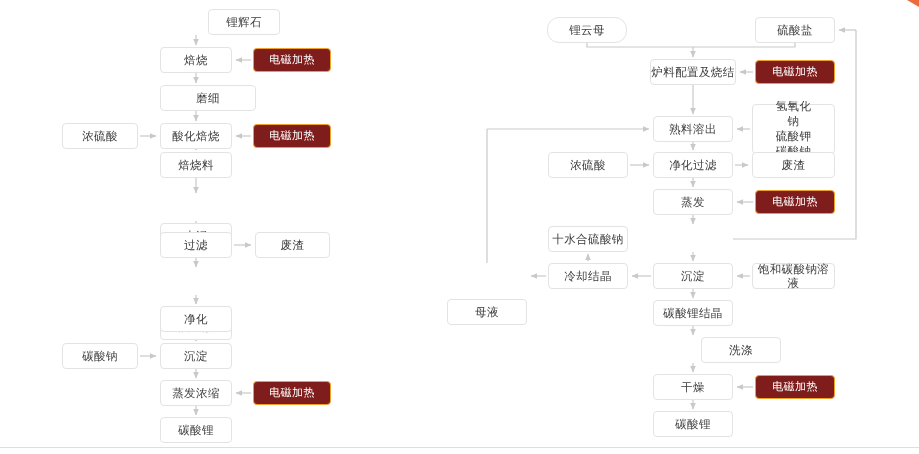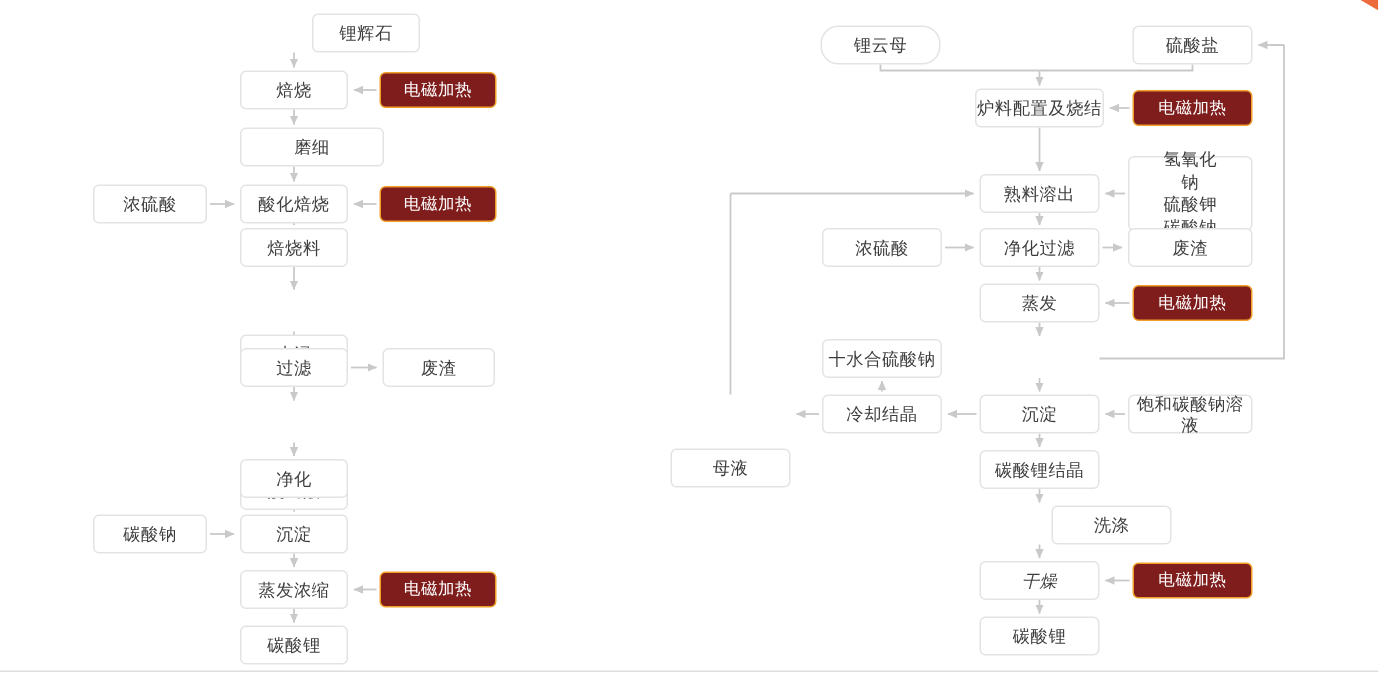--- a/index.html
+++ b/index.html
@@ -203,21 +203,21 @@
   <div class="node" style="left:752px;top:263px;width:83px;height:26px;">饱和碳酸钠溶液</div>
 
   <div class="node" style="left:548px;top:263px;width:80px;height:26px;">冷却结晶</div>
 
   <div class="node" style="left:447px;top:263px;width:80px;height:26px;margin-top:36px;">母液</div>
 
   <div class="node" style="left:653px;top:300px;width:80px;height:26px;">碳酸锂结晶</div>
 
   <div class="node" style="left:653px;top:337px;width:80px;height:26px;margin-left:48px;">洗涤</div>
 
-  <div class="node" style="left:653px;top:374px;width:80px;height:26px;font-style:italic;">干燥</div>
+  <div class="node" style="left:653px;top:374px;width:80px;height:26px;">干燥</div>
 
   <div class="node orange" style="left:755px;top:375px;width:80px;height:24px;">电磁加热</div>
 
   <div class="node" style="left:653px;top:411px;width:80px;height:26px;">碳酸锂</div>
 
   <div class="divider"></div>
   <div class="corner-ribbon"></div>
 
 </div>
 

